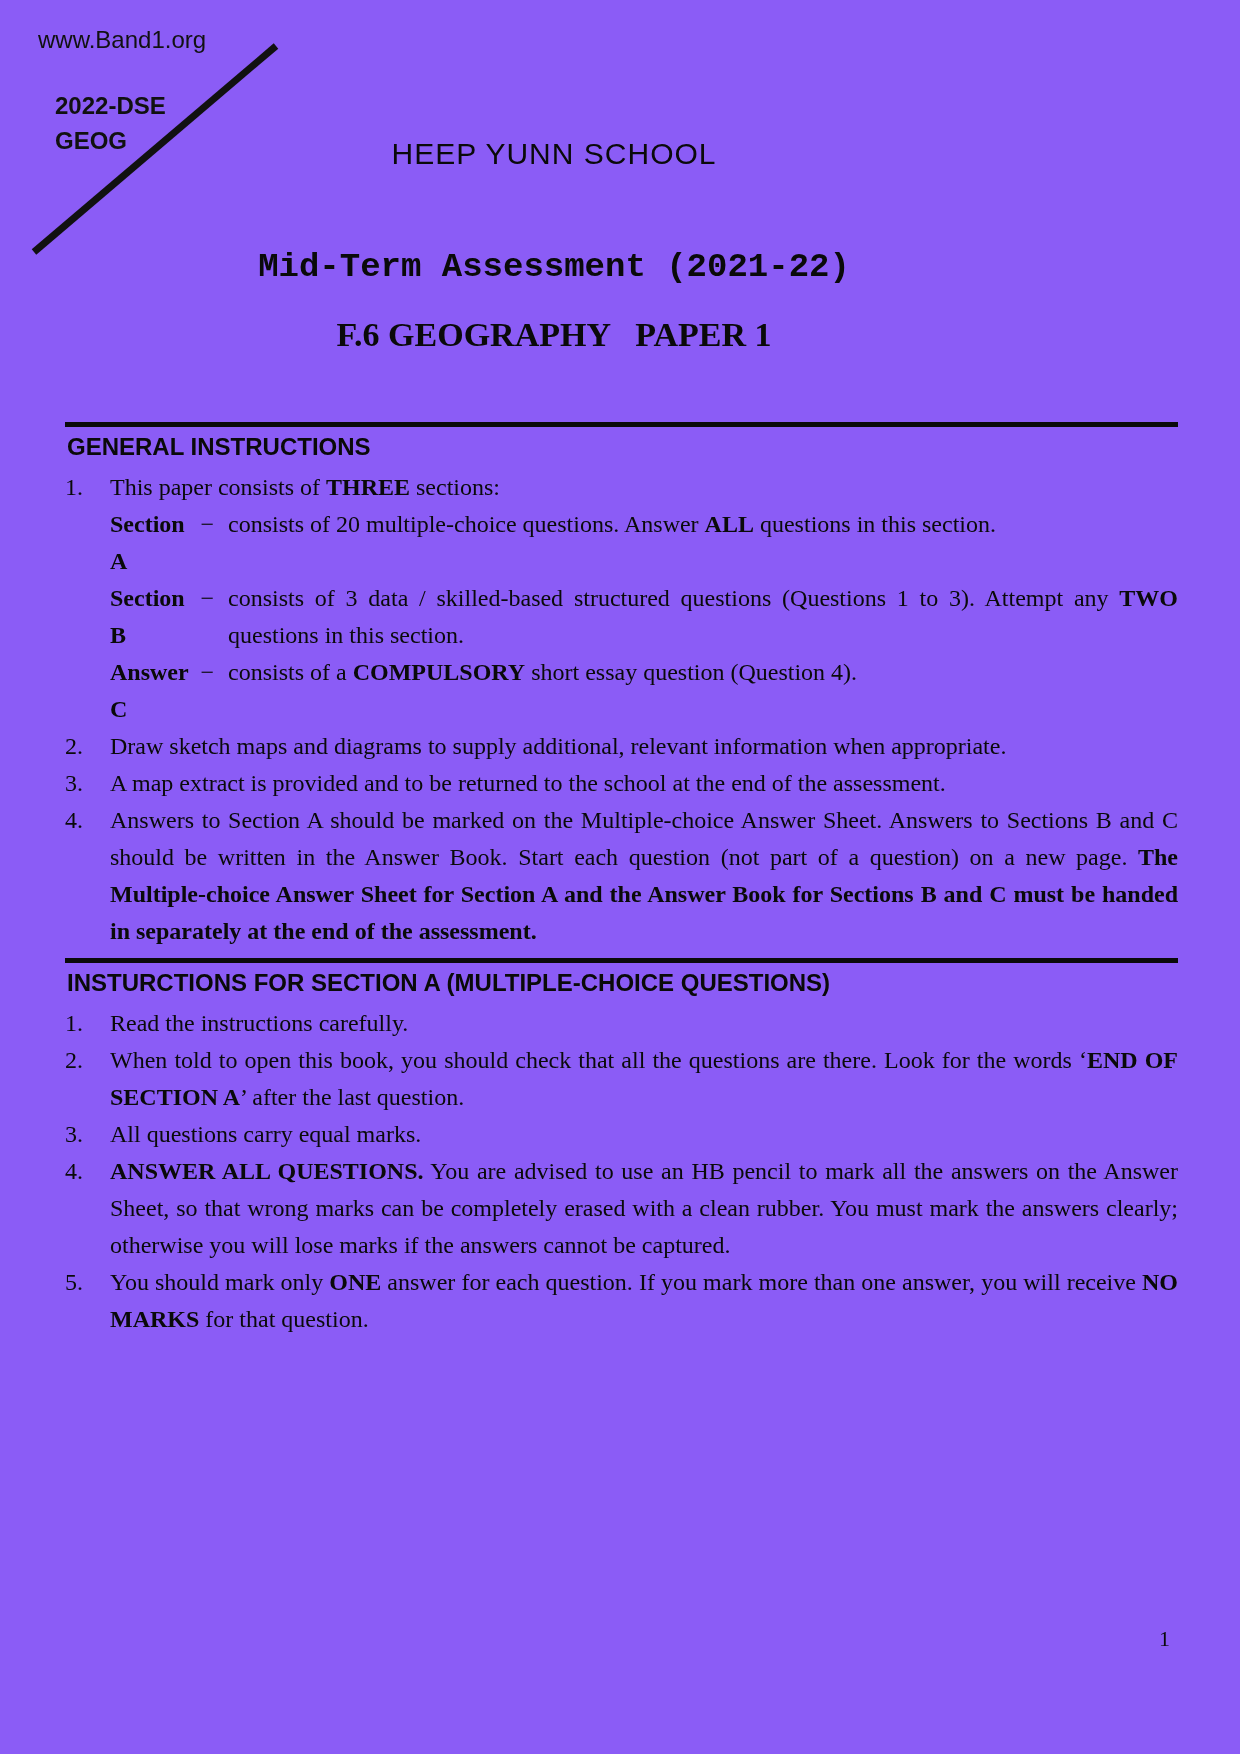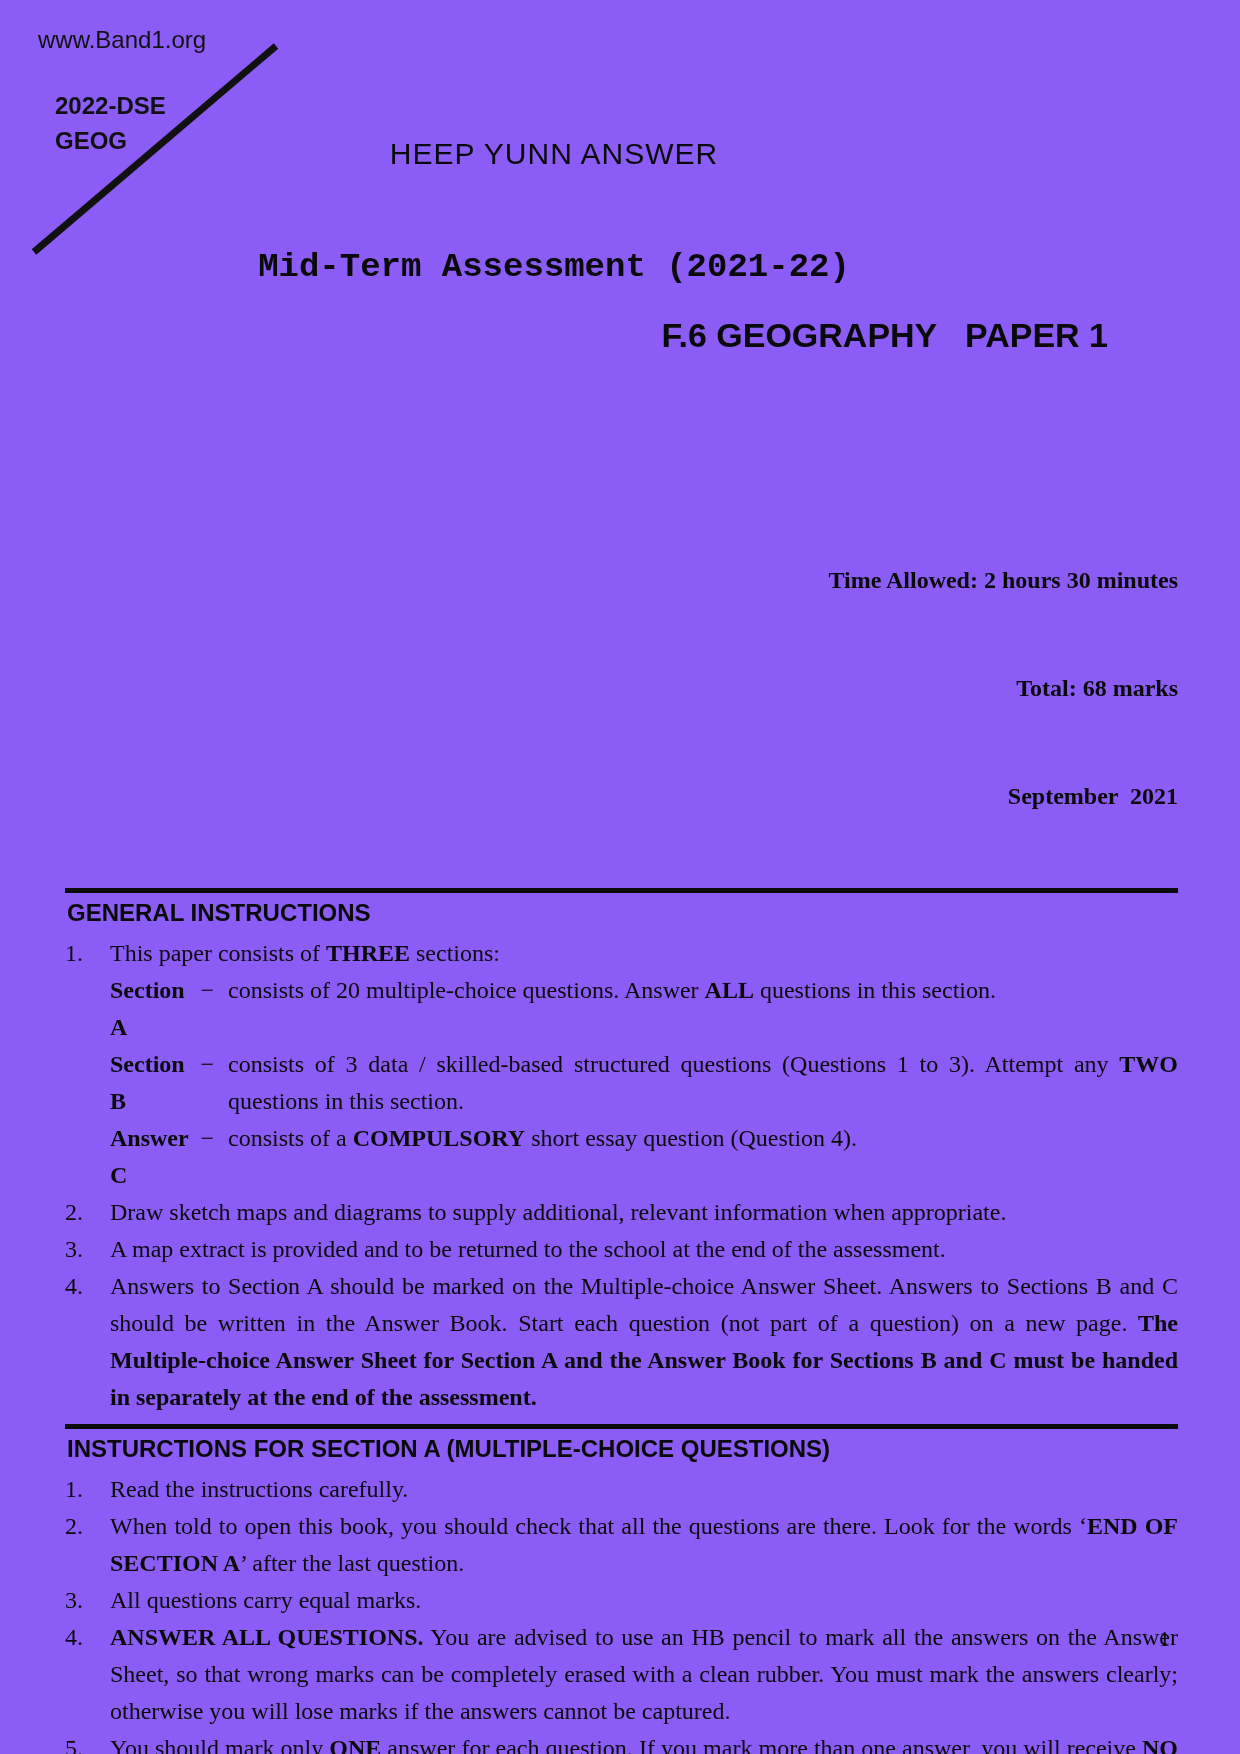--- a/index.html
+++ b/index.html
@@ -32,24 +32,23 @@
     font-family:"Liberation Sans",sans-serif;
     font-size:30px;letter-spacing:1px;
   }
   .title{
     top:248px;
     font-family:Liberation Mono, monospace;
     font-weight:bold;font-size:34px;
   }
   .subtitle{
     top:316px;
-    font-family:Liberation Sans, sans-serif;
+    font-family:Liberation Serif, serif;
     font-weight:bold;font-size:34px;
     white-space:pre;
-    text-align:right;
   }
   
   .content{margin:0 62px 0 65px;}
   .meta{
     margin-top:70px;
     text-align:right;
     font-weight:bold;font-size:24px;line-height:36px;
     white-space:pre;
   }
   .rule{height:5px;background:#0a0a0a;margin-top:2px;}
@@ -85,32 +84,27 @@
   <div class="watermark">www.Band1.org</div>
   <div class="corner-code">
     <div>2022-DSE</div>
     <div>GEOG</div>
   </div>
   <svg class="diag" width="300" height="270">
     <line x1="34" y1="252" x2="276" y2="46" stroke="#111" stroke-width="7"></line>
   </svg>
 
   <div class="header">
-    <div class="center-band school">HEEP YUNN ANSWER</div>
+    <div class="center-band school">HEEP YUNN SCHOOL</div>
     <div class="center-band title">Mid-Term Assessment (2021-22)</div>
     <div class="center-band subtitle">F.6 GEOGRAPHY   PAPER 1</div>
   </div>
 
   <div class="content">
 
-    <div class="meta">
-      <div>Time Allowed: 2 hours 30 minutes</div>
-      <div>Total: 68 marks</div>
-      <div>September  2021</div>
-    </div>
 
     <div class="rule"></div>
 
     <div class="sec-heading">GENERAL INSTRUCTIONS</div>
 
     <div class="list">
 
       <div class="li">
         <div class="num">1.</div>
         <div class="li-body">

